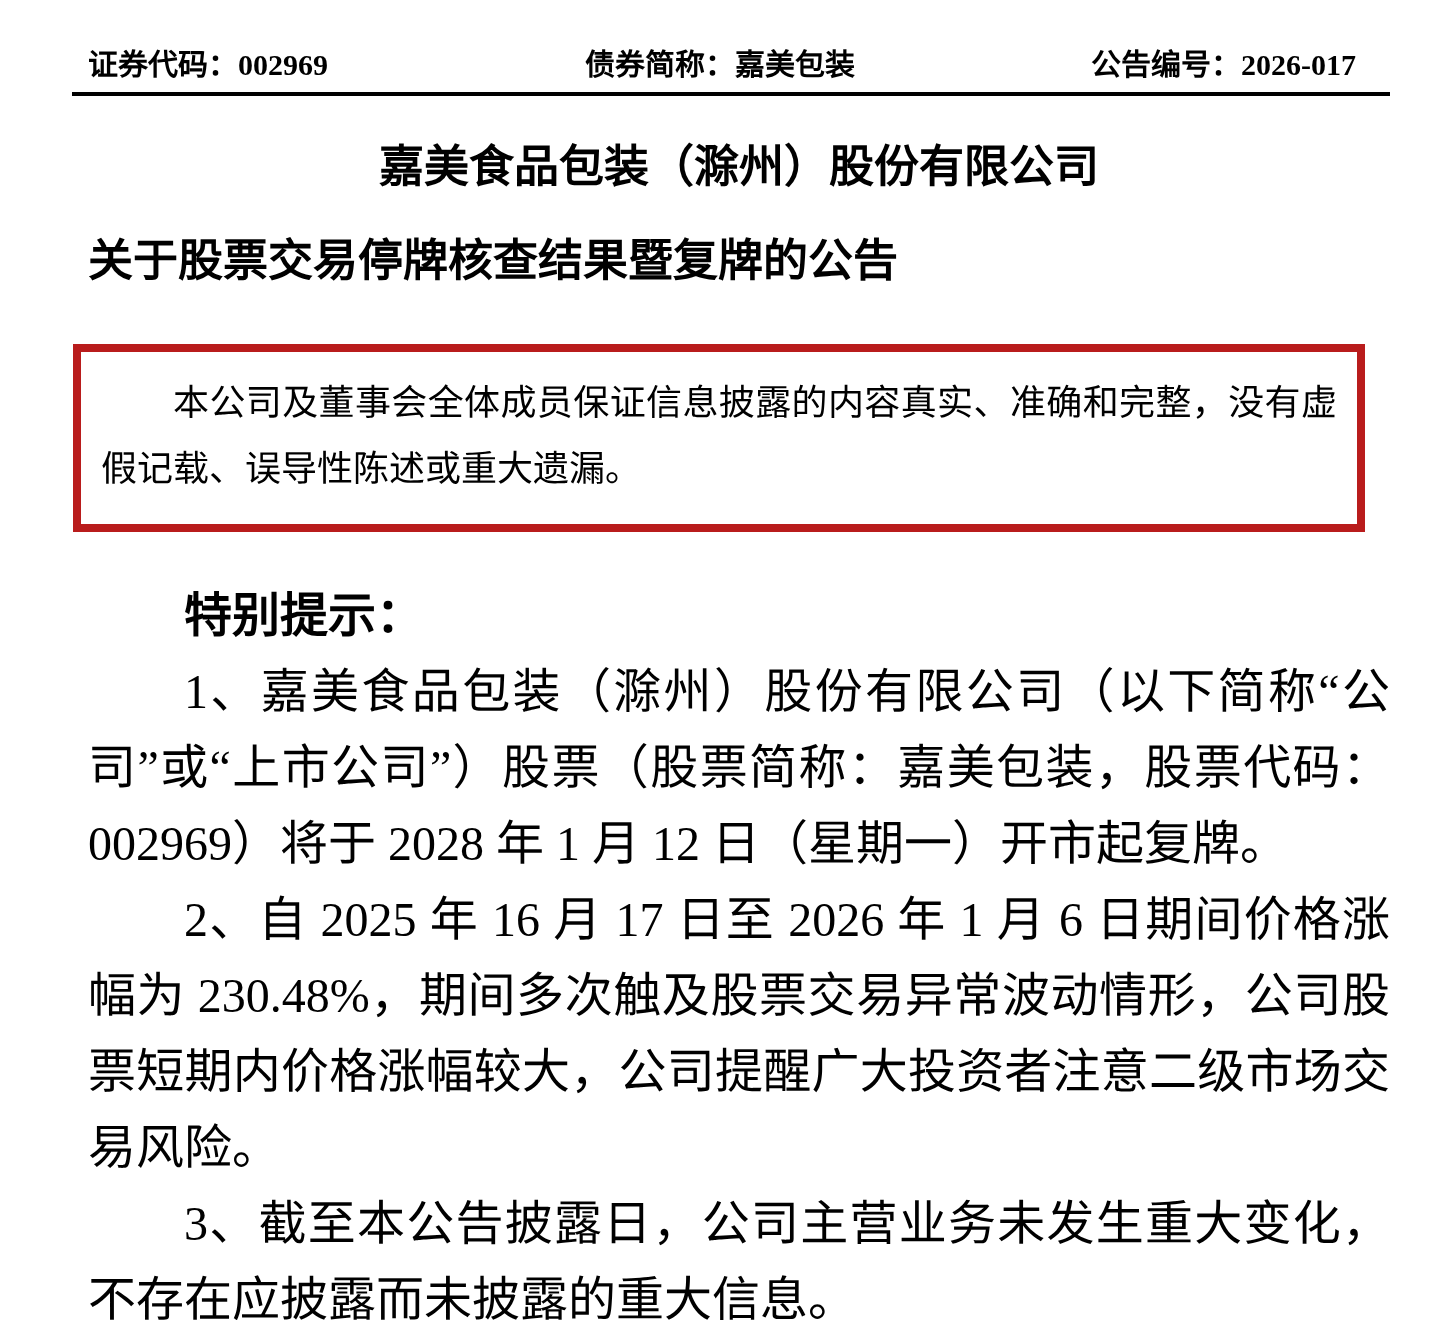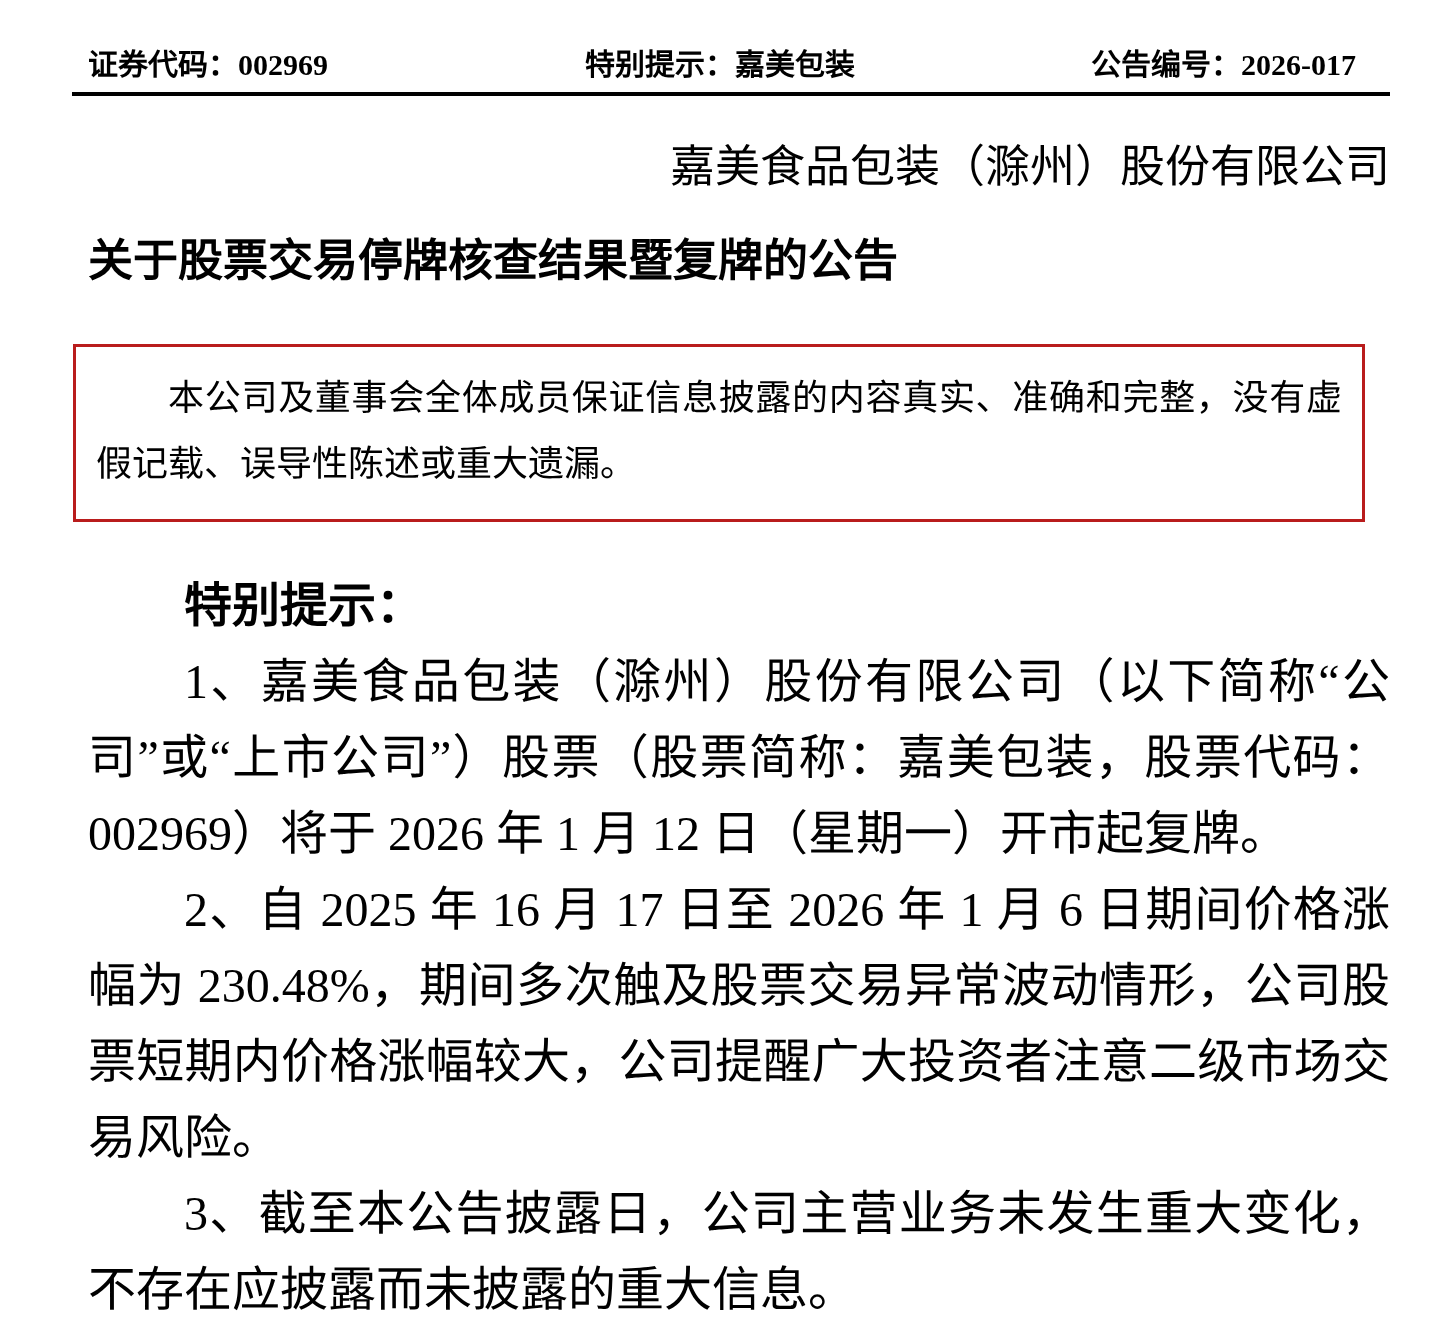--- a/index.html
+++ b/index.html
@@ -28,36 +28,36 @@
   .rule {
     border: none;
     border-top: 4px solid #000;
     margin: 0 0 0 -16px;
     width: calc(100% + 16px);
   }
   
   .title-1 {
     margin: 46px 0 0 0;
     font-size: 45px;
-    font-weight: normal;
-    text-align: right;
+    font-weight: bold;
+    text-align: center;
     line-height: 50px;
   }
   .title-2 {
     margin: 44px 0 0 0;
     font-size: 45px;
     font-weight: bold;
     text-align: left;
     line-height: 50px;
   }
   
   .declaration-box {
     box-sizing: border-box;
     margin: 58px 25px 0 -15px;
-    border: 3px solid #b91c1c;
+    border: 8px solid #b91c1c;
     padding: 18px 20px 22px 20px;
   }
   .declaration-box p {
     margin: 0;
     font-size: 36px;
     line-height: 66px;
     text-align: justify;
     text-indent: 2em;
   }
   
@@ -76,34 +76,34 @@
   }
 </style>
 </head>
 <body>
 
 <div class="page">
 
   <div>
     <div class="header-row">
       <span>证券代码：002969</span>
-      <span>特别提示：嘉美包装</span>
+      <span>债券简称：嘉美包装</span>
       <span>公告编号：2026-017</span>
     </div>
   </div>
 
   <hr class="rule">
 
   <h1 class="title-1">嘉美食品包装（滁州）股份有限公司</h1>
   <h2 class="title-2">关于股票交易停牌核查结果暨复牌的公告</h2>
 
   <div class="declaration-box">
     <p>本公司及董事会全体成员保证信息披露的内容真实、准确和完整，没有虚假记载、误导性陈述或重大遗漏。</p>
   </div>
 
   <div class="body-block">
     <p class="notice-heading">特别提示：</p>
-    <p>1、嘉美食品包装（滁州）股份有限公司（以下简称“公司”或“上市公司”）股票（股票简称：嘉美包装，股票代码：002969）将于 2026 年 1 月 12 日（星期一）开市起复牌。</p>
+    <p>1、嘉美食品包装（滁州）股份有限公司（以下简称“公司”或“上市公司”）股票（股票简称：嘉美包装，股票代码：002969）将于 2028 年 1 月 12 日（星期一）开市起复牌。</p>
     <p>2、自 2025 年 16 月 17 日至 2026 年 1 月 6 日期间价格涨幅为 230.48%，期间多次触及股票交易异常波动情形，公司股票短期内价格涨幅较大，公司提醒广大投资者注意二级市场交易风险。</p>
     <p>3、截至本公告披露日，公司主营业务未发生重大变化，不存在应披露而未披露的重大信息。</p>
   </div>
 
 </div>
 
 </body></html>

